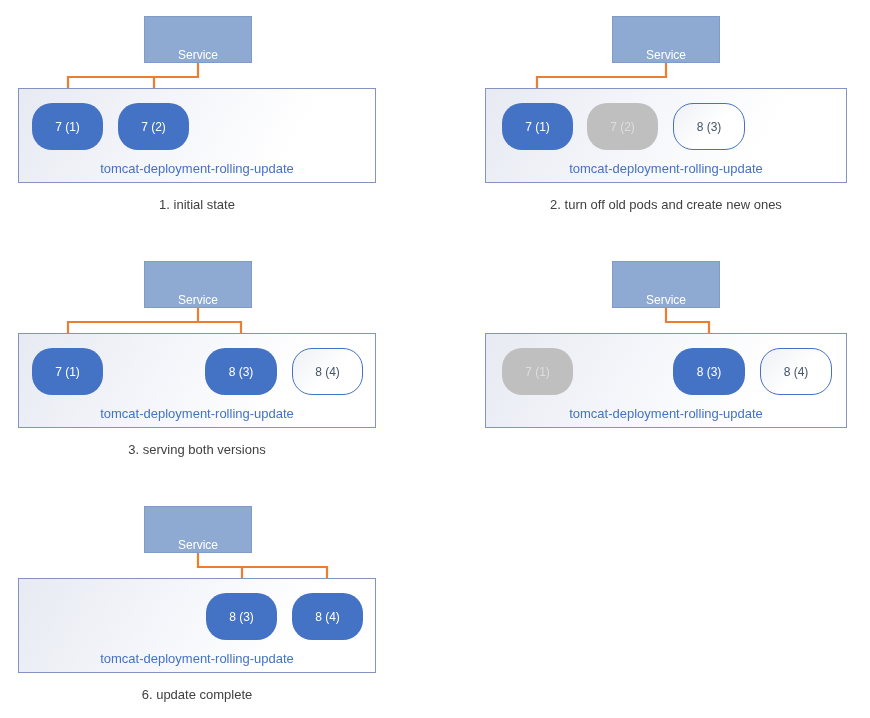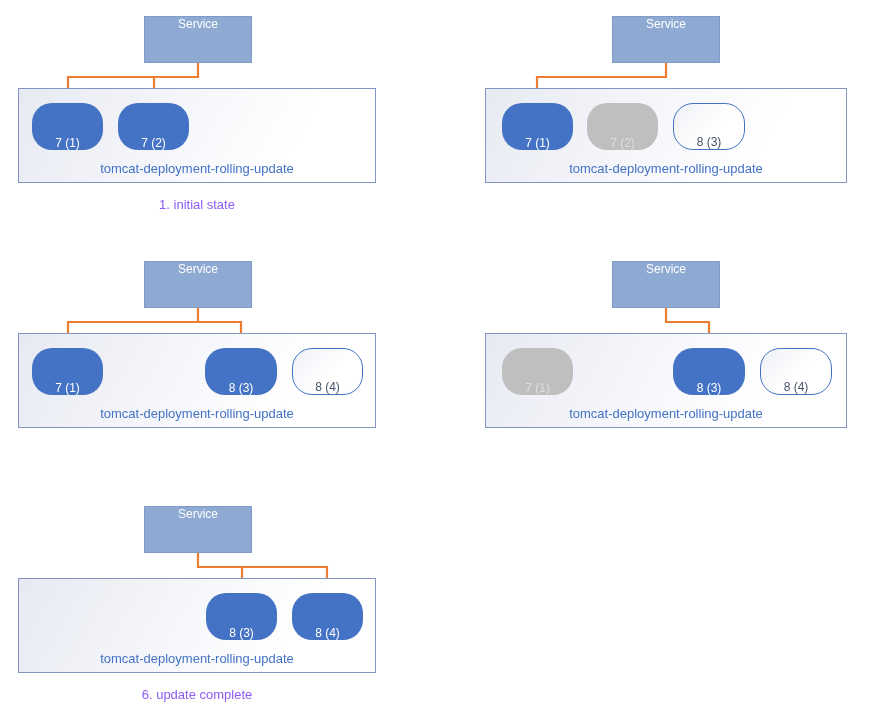--- a/index.html
+++ b/index.html
@@ -7,46 +7,46 @@
     position:relative;width:870px;height:718px;background:#ffffff;overflow:hidden;
     font-family:"Liberation Sans",sans-serif;
   }
   .panel{position:absolute;}
   .arrows{position:absolute;left:0;top:0;pointer-events:none;}
   .arrows path{stroke:#ED7D31;stroke-width:2.2;fill:none;}
   .arrows polygon{fill:#ED7D31;stroke:none;}
   .service{
     position:absolute;width:108px;height:47px;
     background:#8EA9D2;border:1px solid #7F9CC9;box-sizing:border-box;
-    display:flex;align-items:flex-start;justify-content:center;
+    display:flex;align-items:flex-end;justify-content:center;
     color:#ffffff;font-size:12px;
   }
   .deployment{
     position:absolute;box-sizing:border-box;
     border:1.4px solid #8394C1;
     background:linear-gradient(120deg,#e7eaf2 0%,#f6f7fb 45%,#ffffff 75%);
   }
   .dep-label{
     position:absolute;left:0;right:0;bottom:6px;
     text-align:center;color:#4472C4;font-size:13px;
   }
   .pod{
     position:absolute;height:47px;box-sizing:border-box;
-    display:flex;align-items:flex-end;justify-content:center;
+    display:flex;align-items:center;justify-content:center;
     font-size:12px;
     border-radius:20px;
   }
   .pod.active{background:#4472C4;color:#ffffff;}
   .pod.stopped{background:#BFBFBF;color:#DDDDDD;}
   .pod.new{
     background:linear-gradient(135deg,#eef0f5 0%,#ffffff 55%);
     border:1.3px solid #4472C4;color:#44546A;
   }
   .caption{
-    position:absolute;text-align:center;color:#8b5cf6;font-size:13px;
+    position:absolute;text-align:center;color:#404040;font-size:13px;
   }
 </style>
 </head>
 <body>
 
 <div id="stage">
 
   <div class="panel" style="left:0;top:0;width:435px;height:245px">
     <svg class="arrows" width="435" height="245" viewBox="0 0 435 245">
       <path d="M198,63 V77 H68 V91"></path>
@@ -82,20 +82,21 @@
     </div>
     <div class="pod active" style="left:67px;top:103px;width:71px">
       <span>7 (1)</span>
     </div>
     <div class="pod stopped" style="left:152px;top:103px;width:71px">
       <span>7 (2)</span>
     </div>
     <div class="pod new" style="left:238px;top:103px;width:72px">
       <span>8 (3)</span>
     </div>
+    <div class="caption" style="left:50px;top:197px;width:362px">2. turn off old pods and create new ones</div>
   </div>
 
   <div class="panel" style="left:0;top:245px;width:435px;height:230px">
     <svg class="arrows" width="435" height="230" viewBox="0 0 435 230">
       <path d="M198,63 V77 M68,91 V77 H241 V91"></path>
       <polygon points="63,90 73,90 68,100"></polygon>
       <polygon points="236,90 246,90 241,100"></polygon>
     </svg>
     <div class="service" style="left:144px;top:16px">
       <span>Service</span>
@@ -105,20 +106,21 @@
     </div>
     <div class="pod active" style="left:32px;top:103px;width:71px">
       <span>7 (1)</span>
     </div>
     <div class="pod active" style="left:205px;top:103px;width:72px">
       <span>8 (3)</span>
     </div>
     <div class="pod new" style="left:292px;top:103px;width:71px">
       <span>8 (4)</span>
     </div>
+    <div class="caption" style="left:18px;top:197px;width:358px">3. serving both versions</div>
   </div>
 
   <div class="panel" style="left:435px;top:245px;width:435px;height:230px">
     <svg class="arrows" width="435" height="230" viewBox="0 0 435 230">
       <path d="M231,63 V77 H274 V91"></path>
       <polygon points="269,90 279,90 274,100"></polygon>
     </svg>
     <div class="service" style="left:177px;top:16px">
       <span>Service</span>
     </div>

